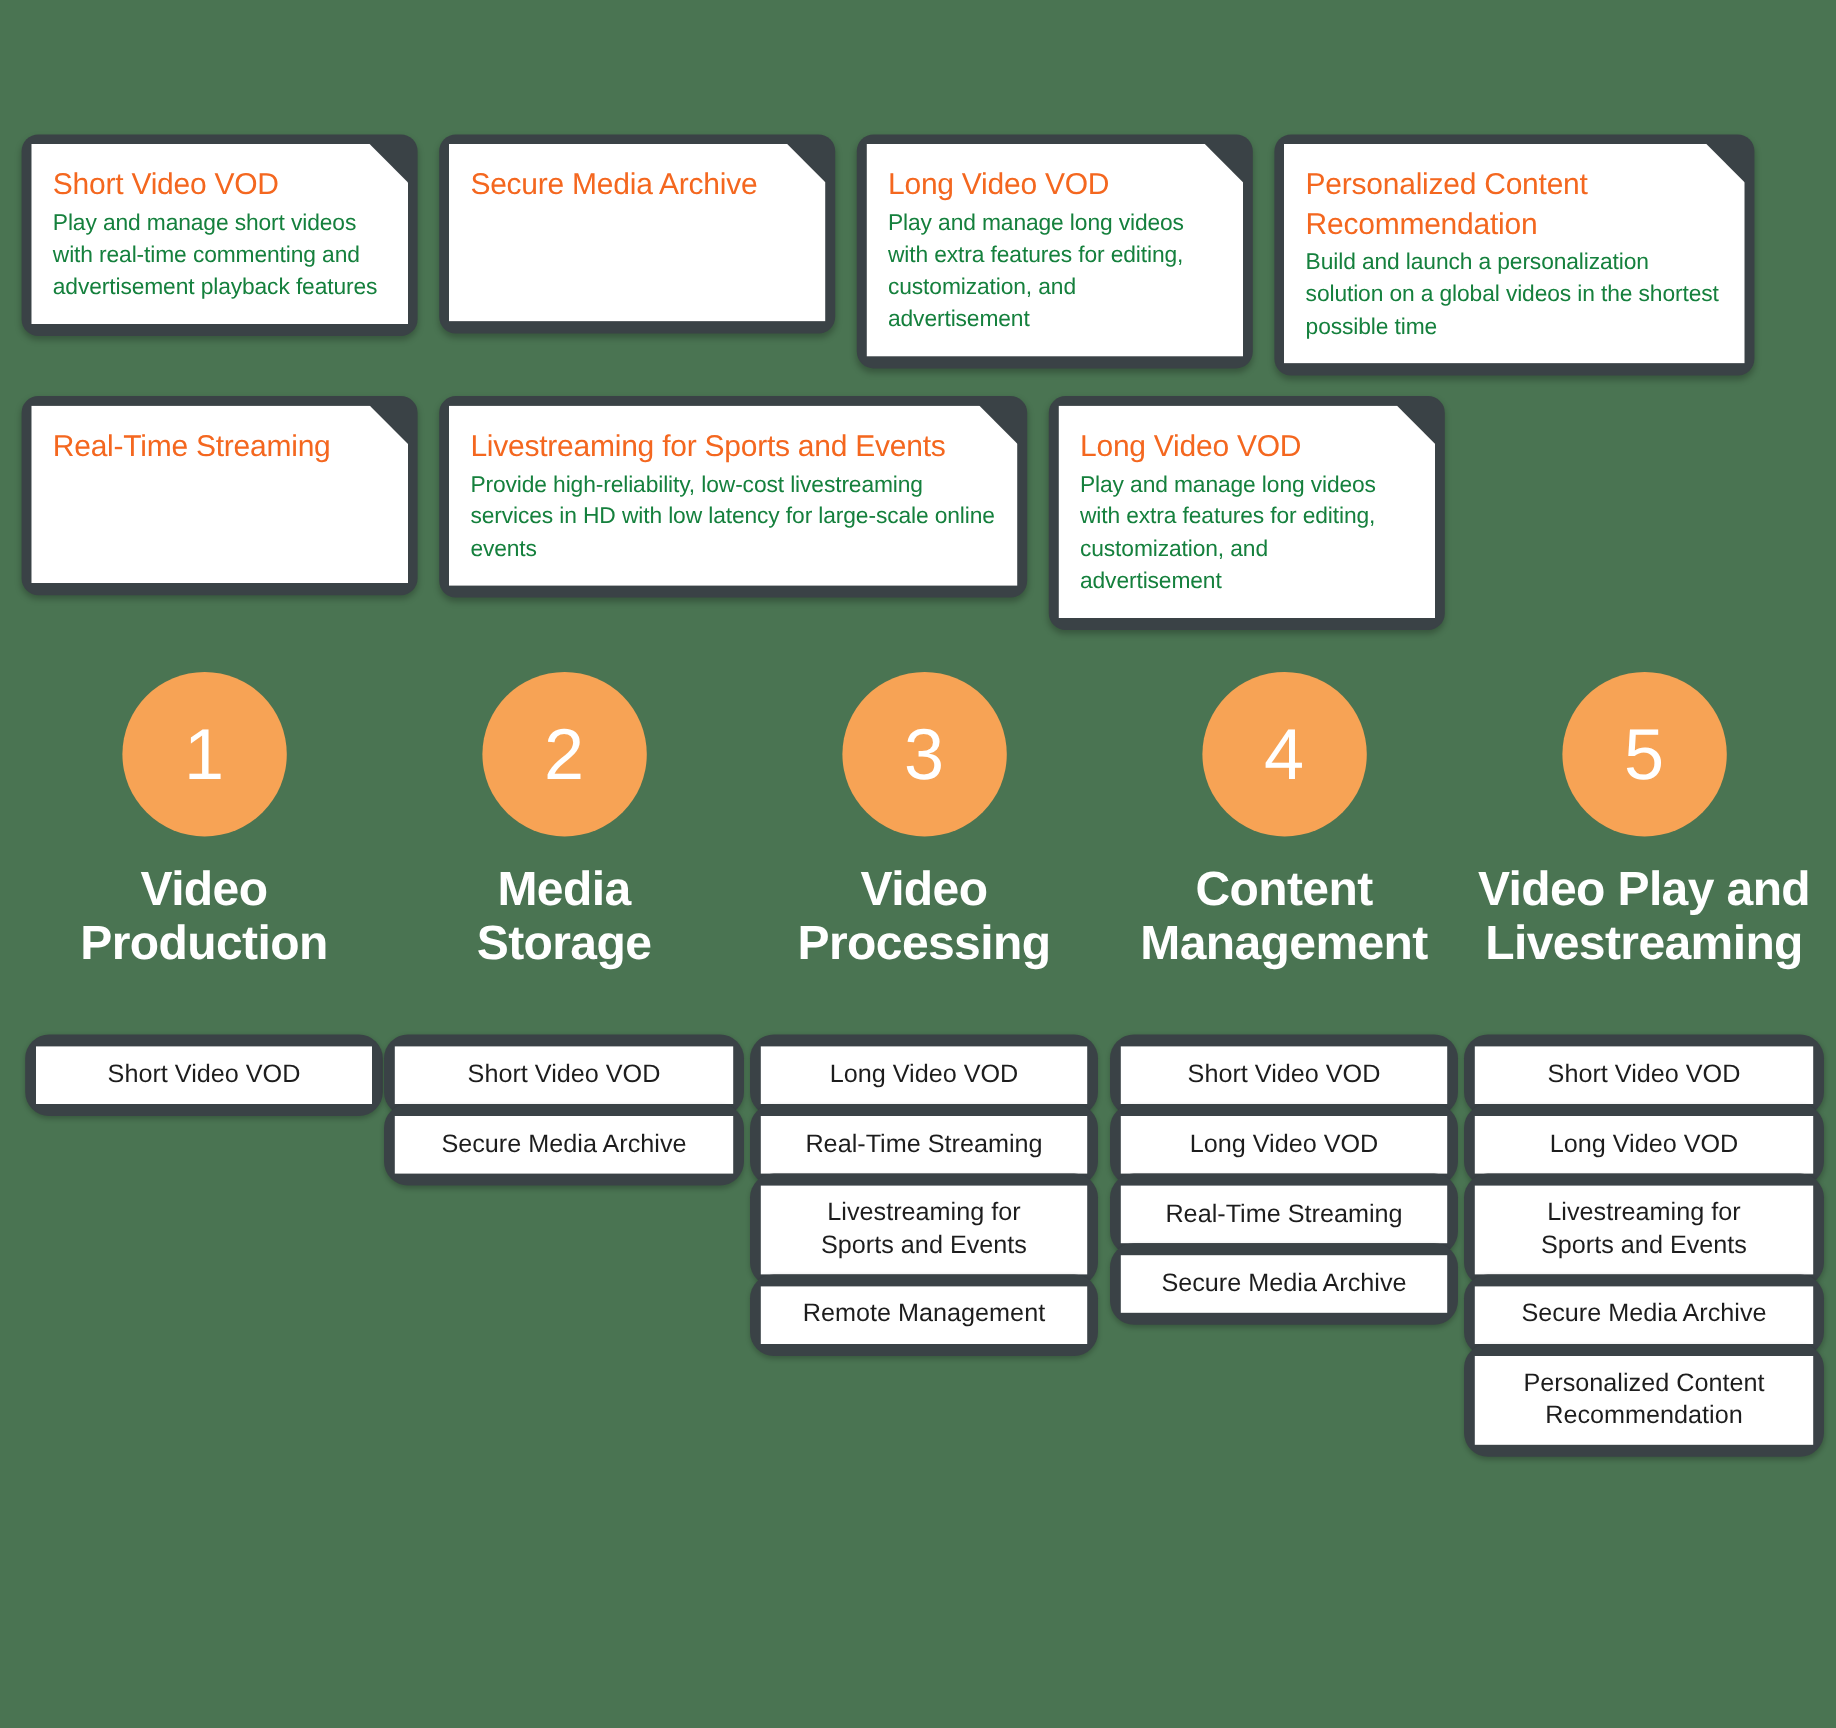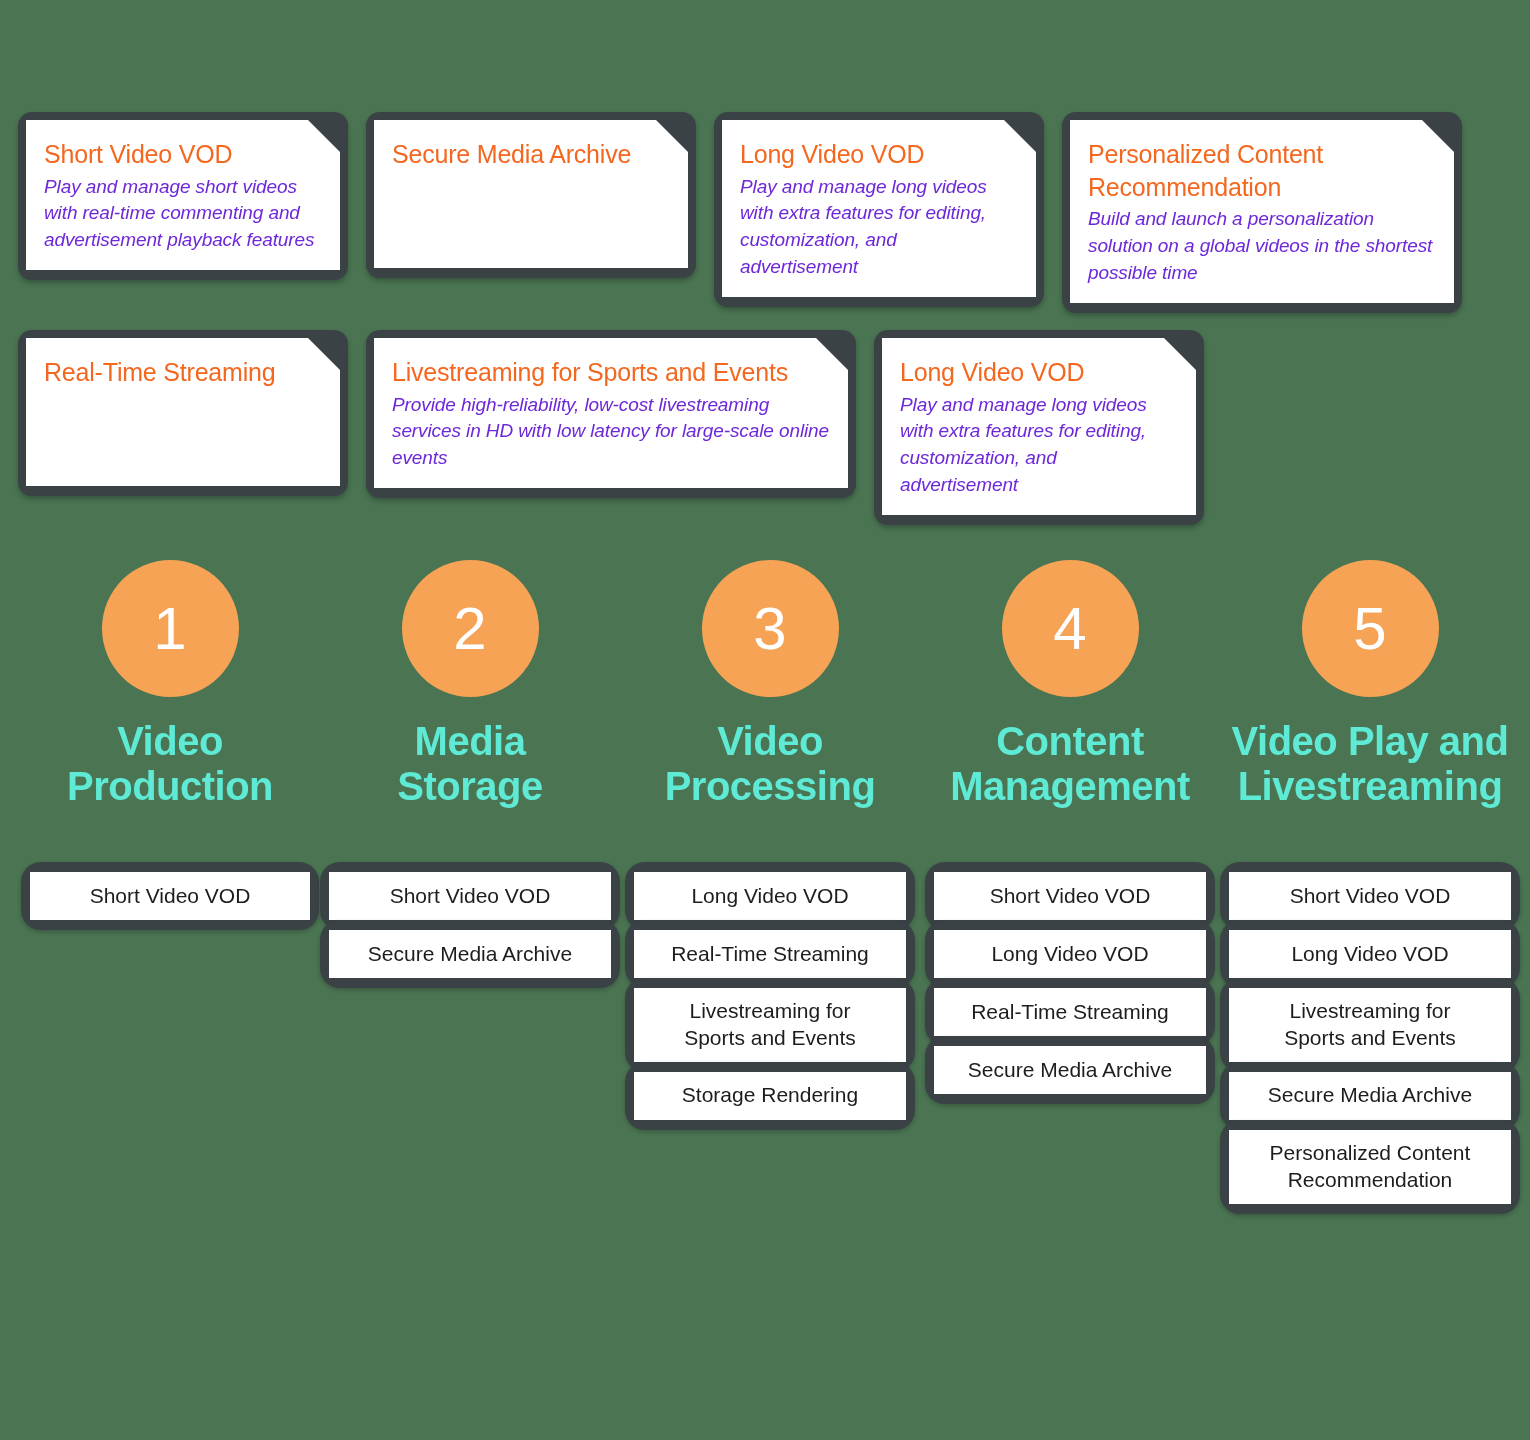--- a/index.html
+++ b/index.html
@@ -53,25 +53,24 @@
   .card-title {
     color: #f4671f;
     font-size: 25px;
     line-height: 1.3;
     font-weight: 400;
     margin-bottom: 3px;
     letter-spacing: -0.2px;
   }
 
   .card-desc {
-    color: #6d28d9;
+    color: #15803d;
     font-size: 19px;
     line-height: 1.42;
     letter-spacing: -0.1px;
-    font-style: italic;
   }
 
   .w-card-1 { width: 330px; }
   .w-card-2 { width: 330px; }
   .w-card-3 { width: 330px; }
   .w-card-4 { width: 400px; }
 
   .w-card-r1 { width: 330px; }
   .w-card-r2 { width: 490px; }
   .w-card-r3 { width: 330px; }
@@ -101,21 +100,21 @@
     align-items: center;
     justify-content: center;
     color: #ffffff;
     font-size: 60px;
     font-weight: 400;
     line-height: 1;
   }
 
   .stage-label {
     margin-top: 22px;
-    color: #5eead4;
+    color: #ffffff;
     font-size: 40px;
     font-weight: bold;
     line-height: 1.12;
     text-align: center;
     letter-spacing: -0.5px;
     white-space: pre-line;
   }
 
   .stage-1 { margin-left: 20px; }
   .stage-5 .stage-label { width: 300px; }
@@ -285,21 +284,21 @@
       <div class="tag tw-3">Long Video VOD</div>
     </div>
     <div class="tag-wrap">
       <div class="tag tw-3">Real-Time Streaming</div>
     </div>
     <div class="tag-wrap">
       <div class="tag tw-3">Livestreaming for
 Sports and Events</div>
     </div>
     <div class="tag-wrap">
-      <div class="tag tw-3">Storage Rendering</div>
+      <div class="tag tw-3">Remote Management</div>
     </div>
   </div>
 
   <div class="tag-col tag-col-4">
     <div class="tag-wrap">
       <div class="tag tw-4">Short Video VOD</div>
     </div>
     <div class="tag-wrap">
       <div class="tag tw-4">Long Video VOD</div>
     </div>

